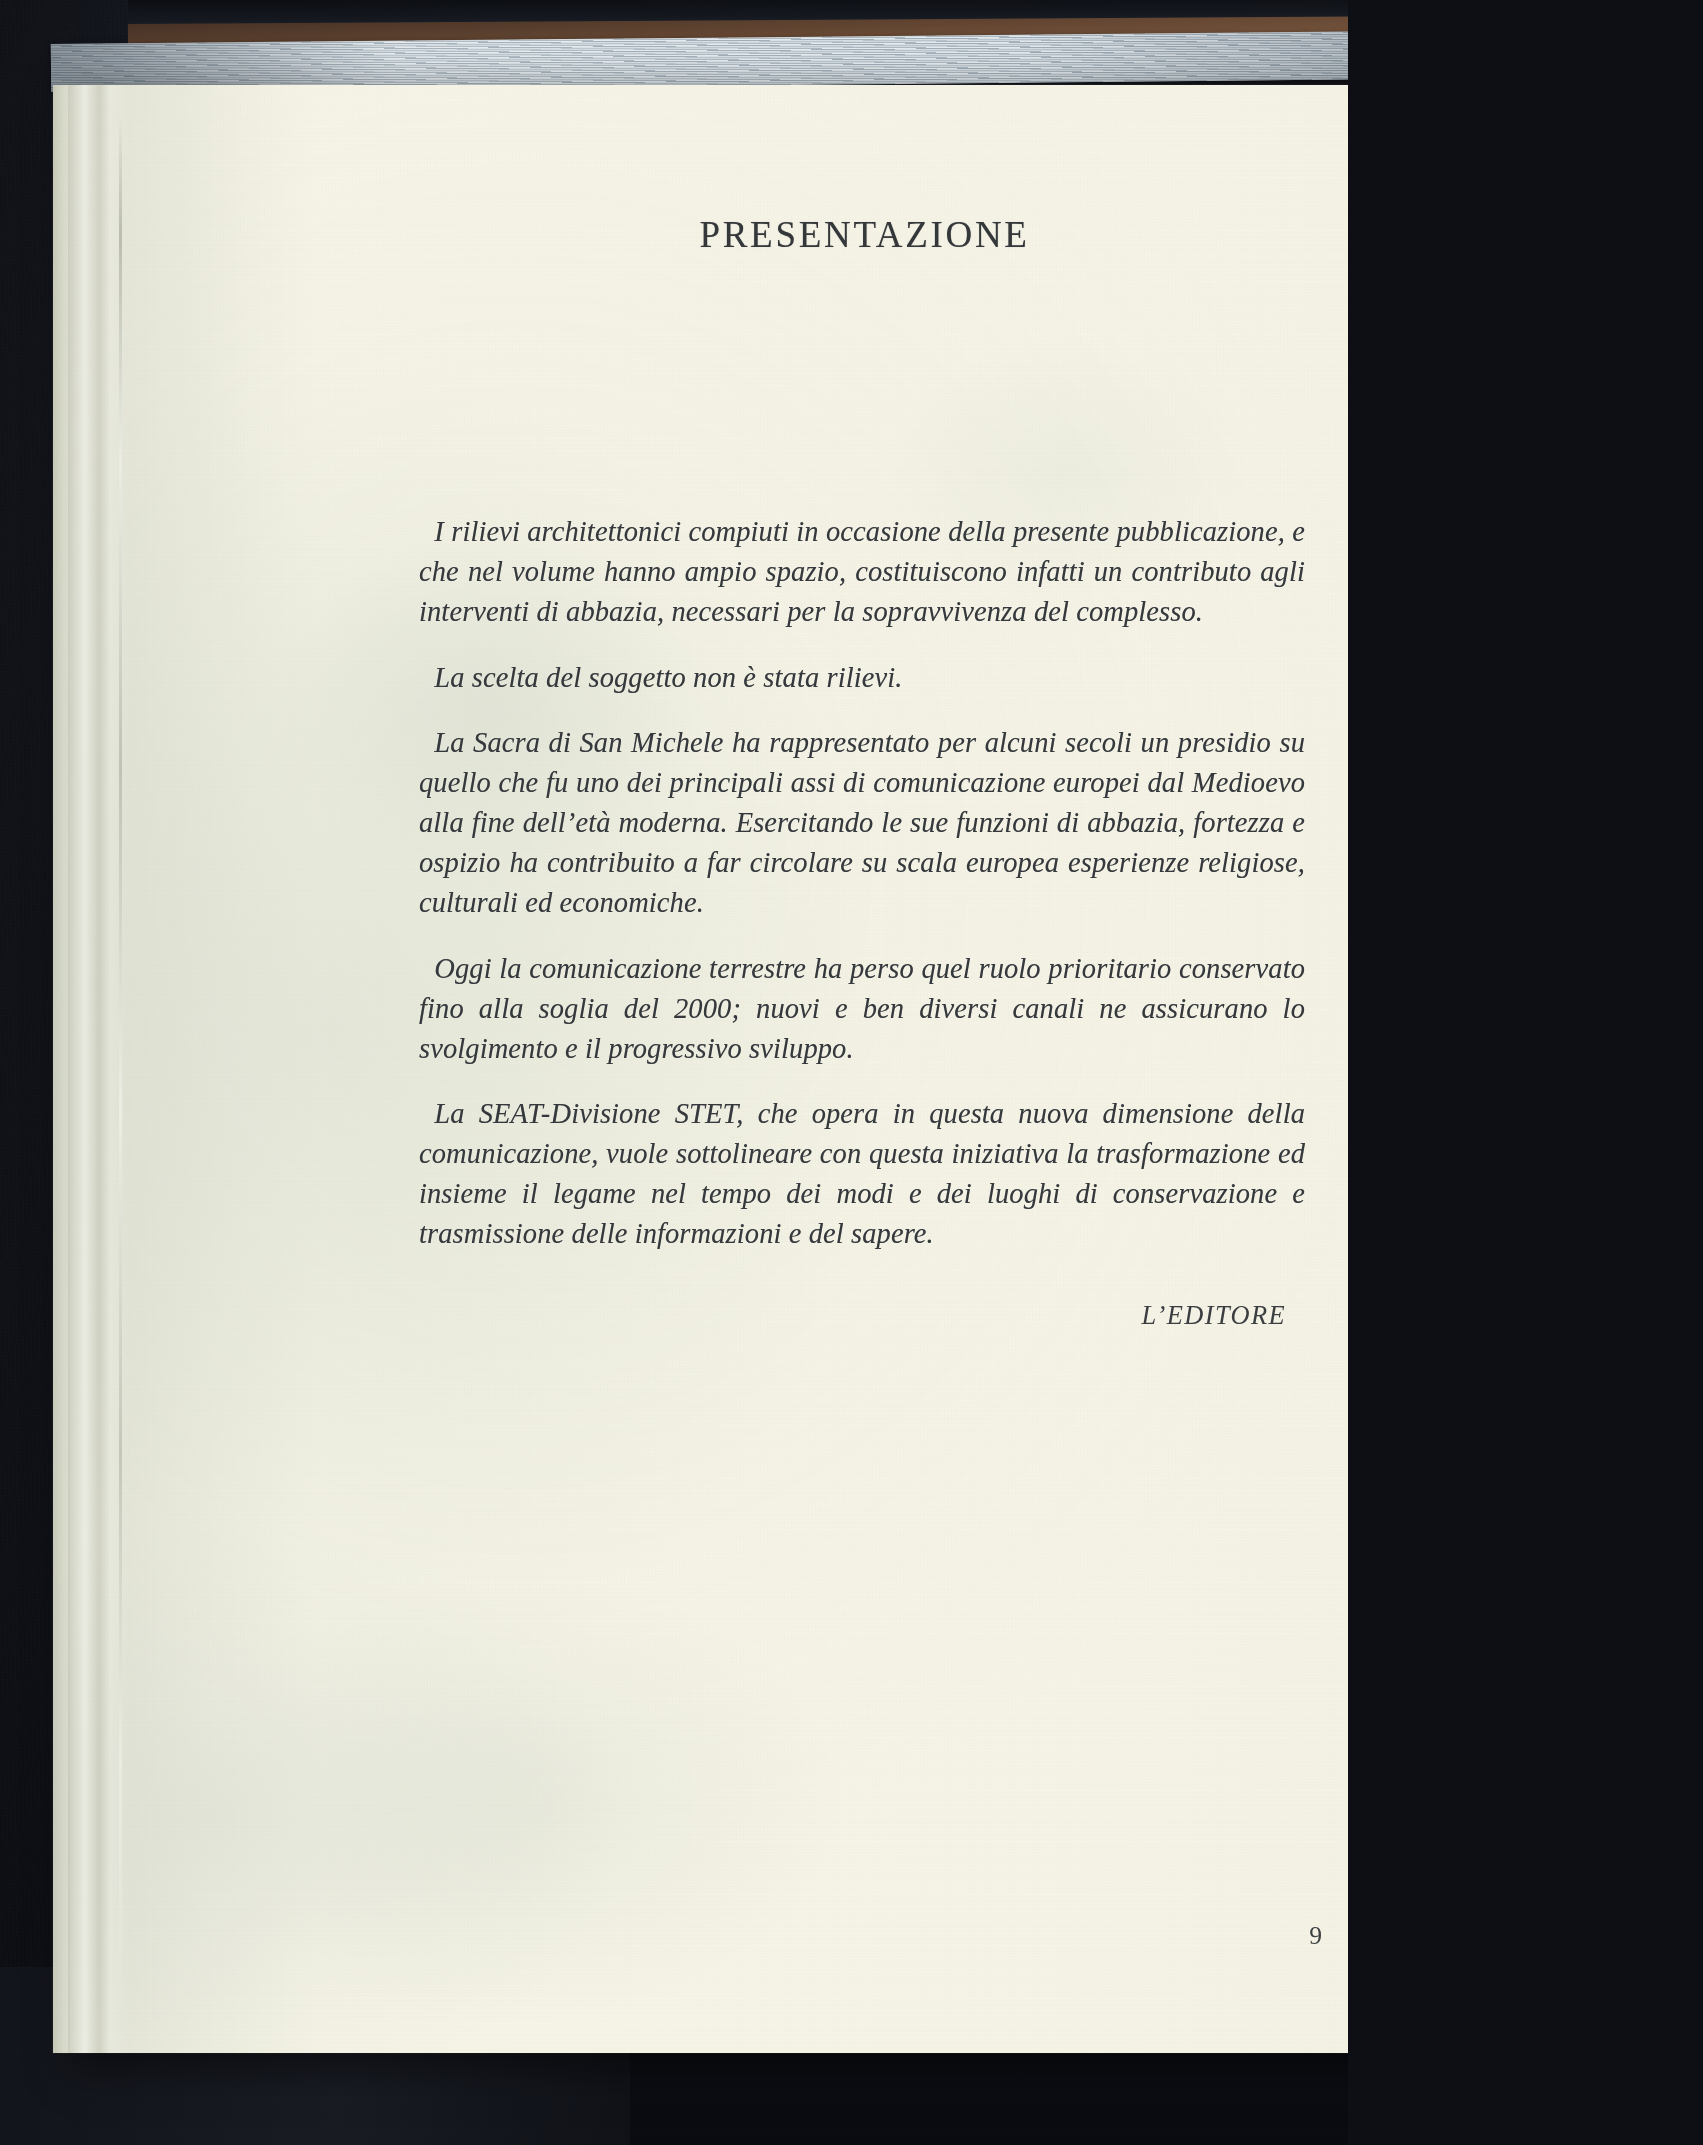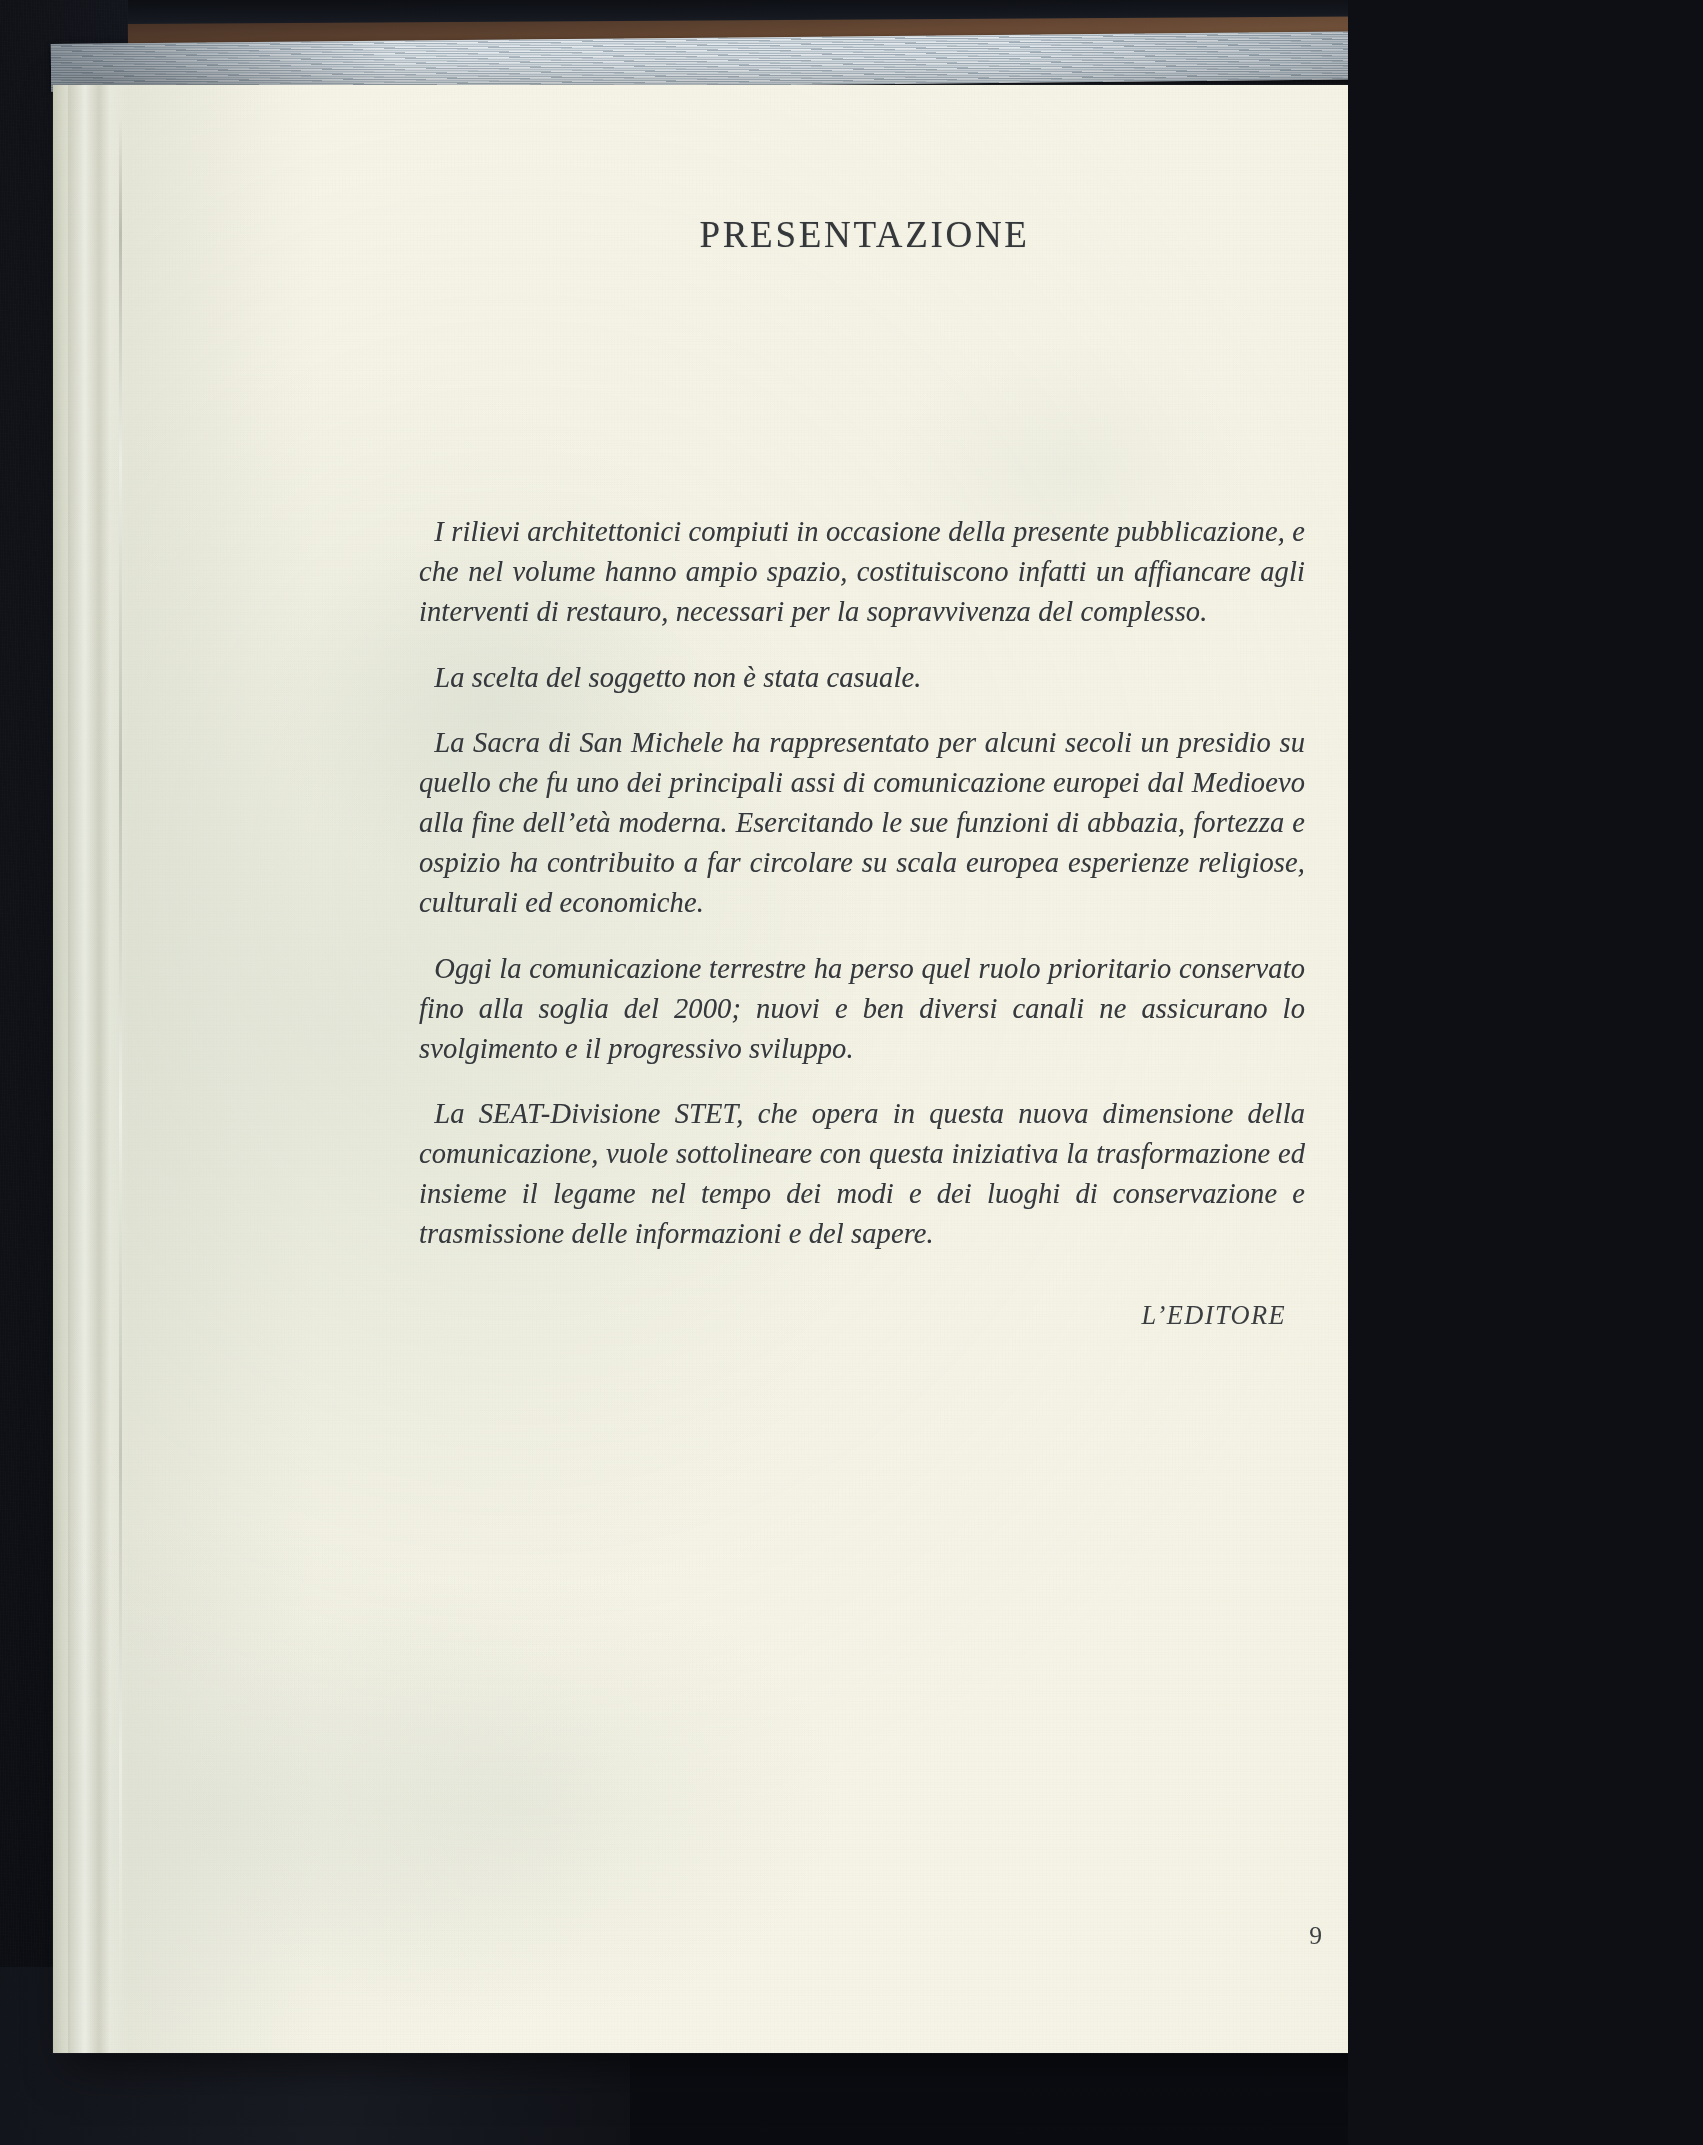--- a/index.html
+++ b/index.html
@@ -272,22 +272,22 @@
     <div class="blotch b3"></div>
     <div class="gutter"></div>
     <div class="gutter-line"></div>
     <div class="leaf-right-edge"></div>
 
     <div class="typeblock">
 
       <h1 class="doc-title">PRESENTAZIONE</h1>
 
       <div class="body-col">
-        <p class="para">I rilievi architettonici compiuti in occasione della presente pubblicazione, e che nel volume hanno ampio spazio, costituiscono infatti un affiancare agli interventi di restauro, necessari per la sopravvivenza del complesso.</p>
-        <p class="para">La scelta del soggetto non è stata casuale.</p>
+        <p class="para">I rilievi architettonici compiuti in occasione della presente pubblicazione, e che nel volume hanno ampio spazio, costituiscono infatti un contributo agli interventi di abbazia, necessari per la sopravvivenza del complesso.</p>
+        <p class="para">La scelta del soggetto non è stata rilievi.</p>
         <p class="para">La Sacra di San Michele ha rappresentato per alcuni secoli un presidio su quello che fu uno dei principali assi di comunicazione europei dal Medioevo alla fine dell’età moderna. Esercitando le sue funzioni di abbazia, fortezza e ospizio ha contribuito a far circolare su scala europea esperienze religiose, culturali ed economiche.</p>
         <p class="para">Oggi la comunicazione terrestre ha perso quel ruolo prioritario conservato fino alla soglia del 2000; nuovi e ben diversi canali ne assicurano lo svolgimento e il progressivo sviluppo.</p>
         <p class="para">La SEAT-Divisione STET, che opera in questa nuova dimensione della comunicazione, vuole sottolineare con questa iniziativa la trasformazione ed insieme il legame nel tempo dei modi e dei luoghi di conservazione e trasmissione delle informazioni e del sapere.</p>
 
         <div class="signature">L’EDITORE</div>
       </div>
     </div>
 
     <div class="folio">9</div>
   </div>

